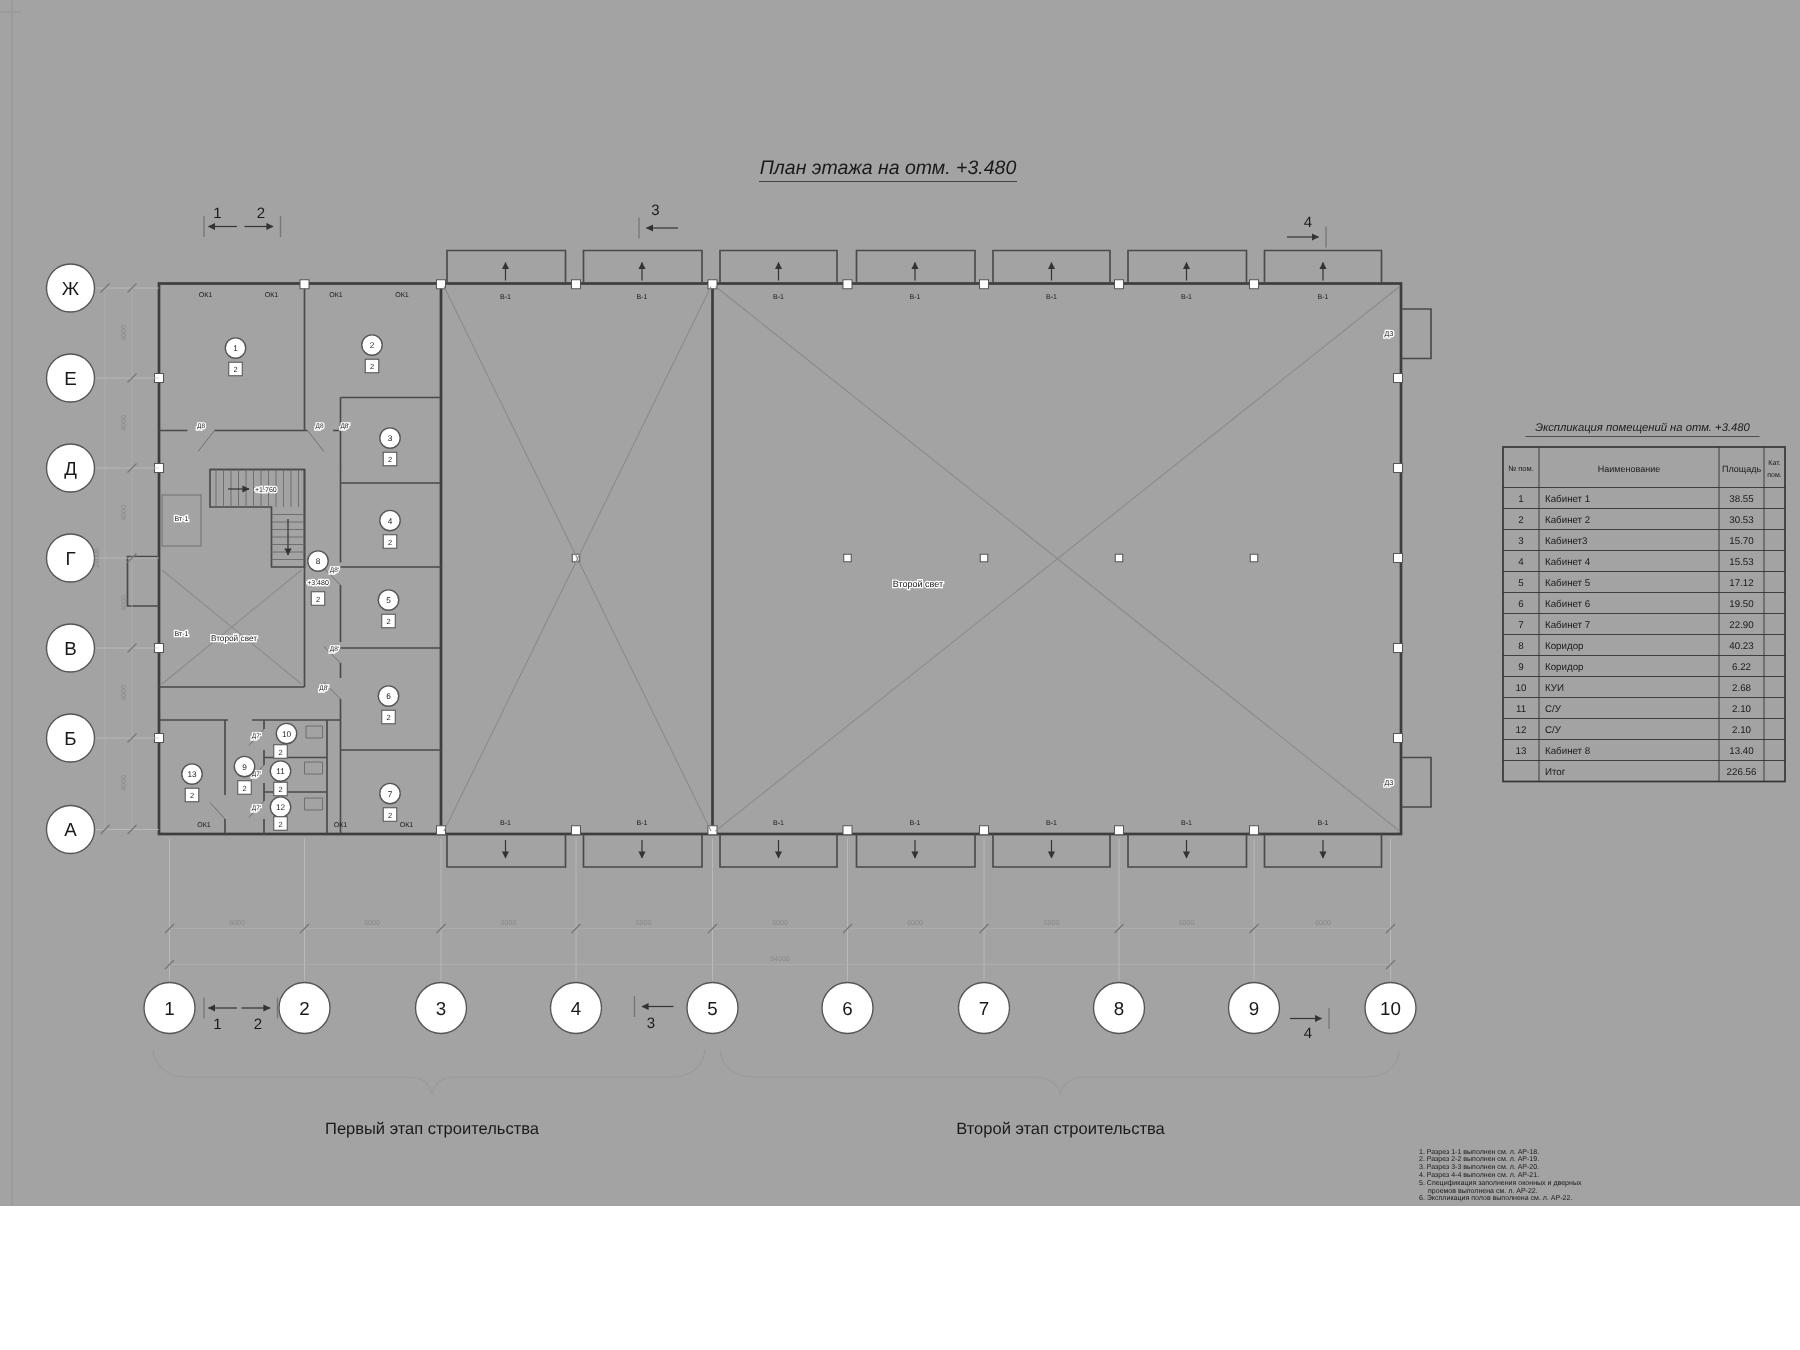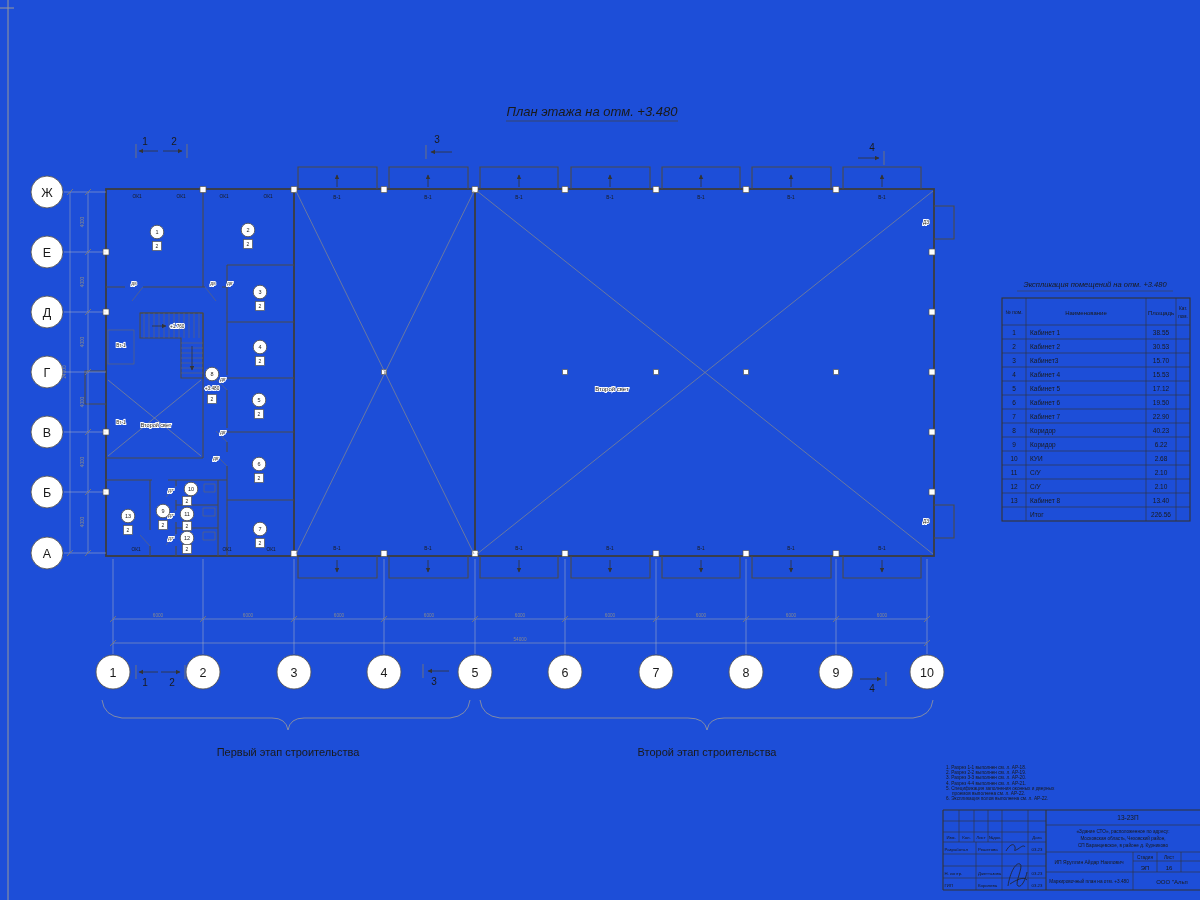--- a/index.html
+++ b/index.html
@@ -1,16 +1,16 @@
 <!DOCTYPE html>
 <html><head>
 <meta charset="utf-8">
 <style>
   html,body{margin:0;padding:0;background:#fff}
-  .page{position:relative;width:1200px;height:900px;background:#1d4ed8;overflow:hidden}
+  .page{position:relative;width:1200px;height:804px;background:#a3a3a3;overflow:hidden}
   svg{position:absolute;left:0;top:0}
   text{font-family:"Liberation Sans","DejaVu Sans",sans-serif;fill:#1a1a1a}
   .wall{stroke:#3d3d3d;stroke-width:1.8;fill:none}
   .wall2{stroke:#4a4a4a;stroke-width:1.1;fill:none}
   .thin{stroke:#6a6a6a;stroke-width:.6;fill:none}
   .xline{stroke:#8a8a8a;stroke-width:.7}
   .dim{stroke:#b0b0b0;stroke-width:.5;fill:none}
   .ext{stroke:#c4c4c4;stroke-width:.45;fill:none}
   .tick{stroke:#777;stroke-width:.9}
   .bub{fill:#fff;stroke:#555;stroke-width:.9}

